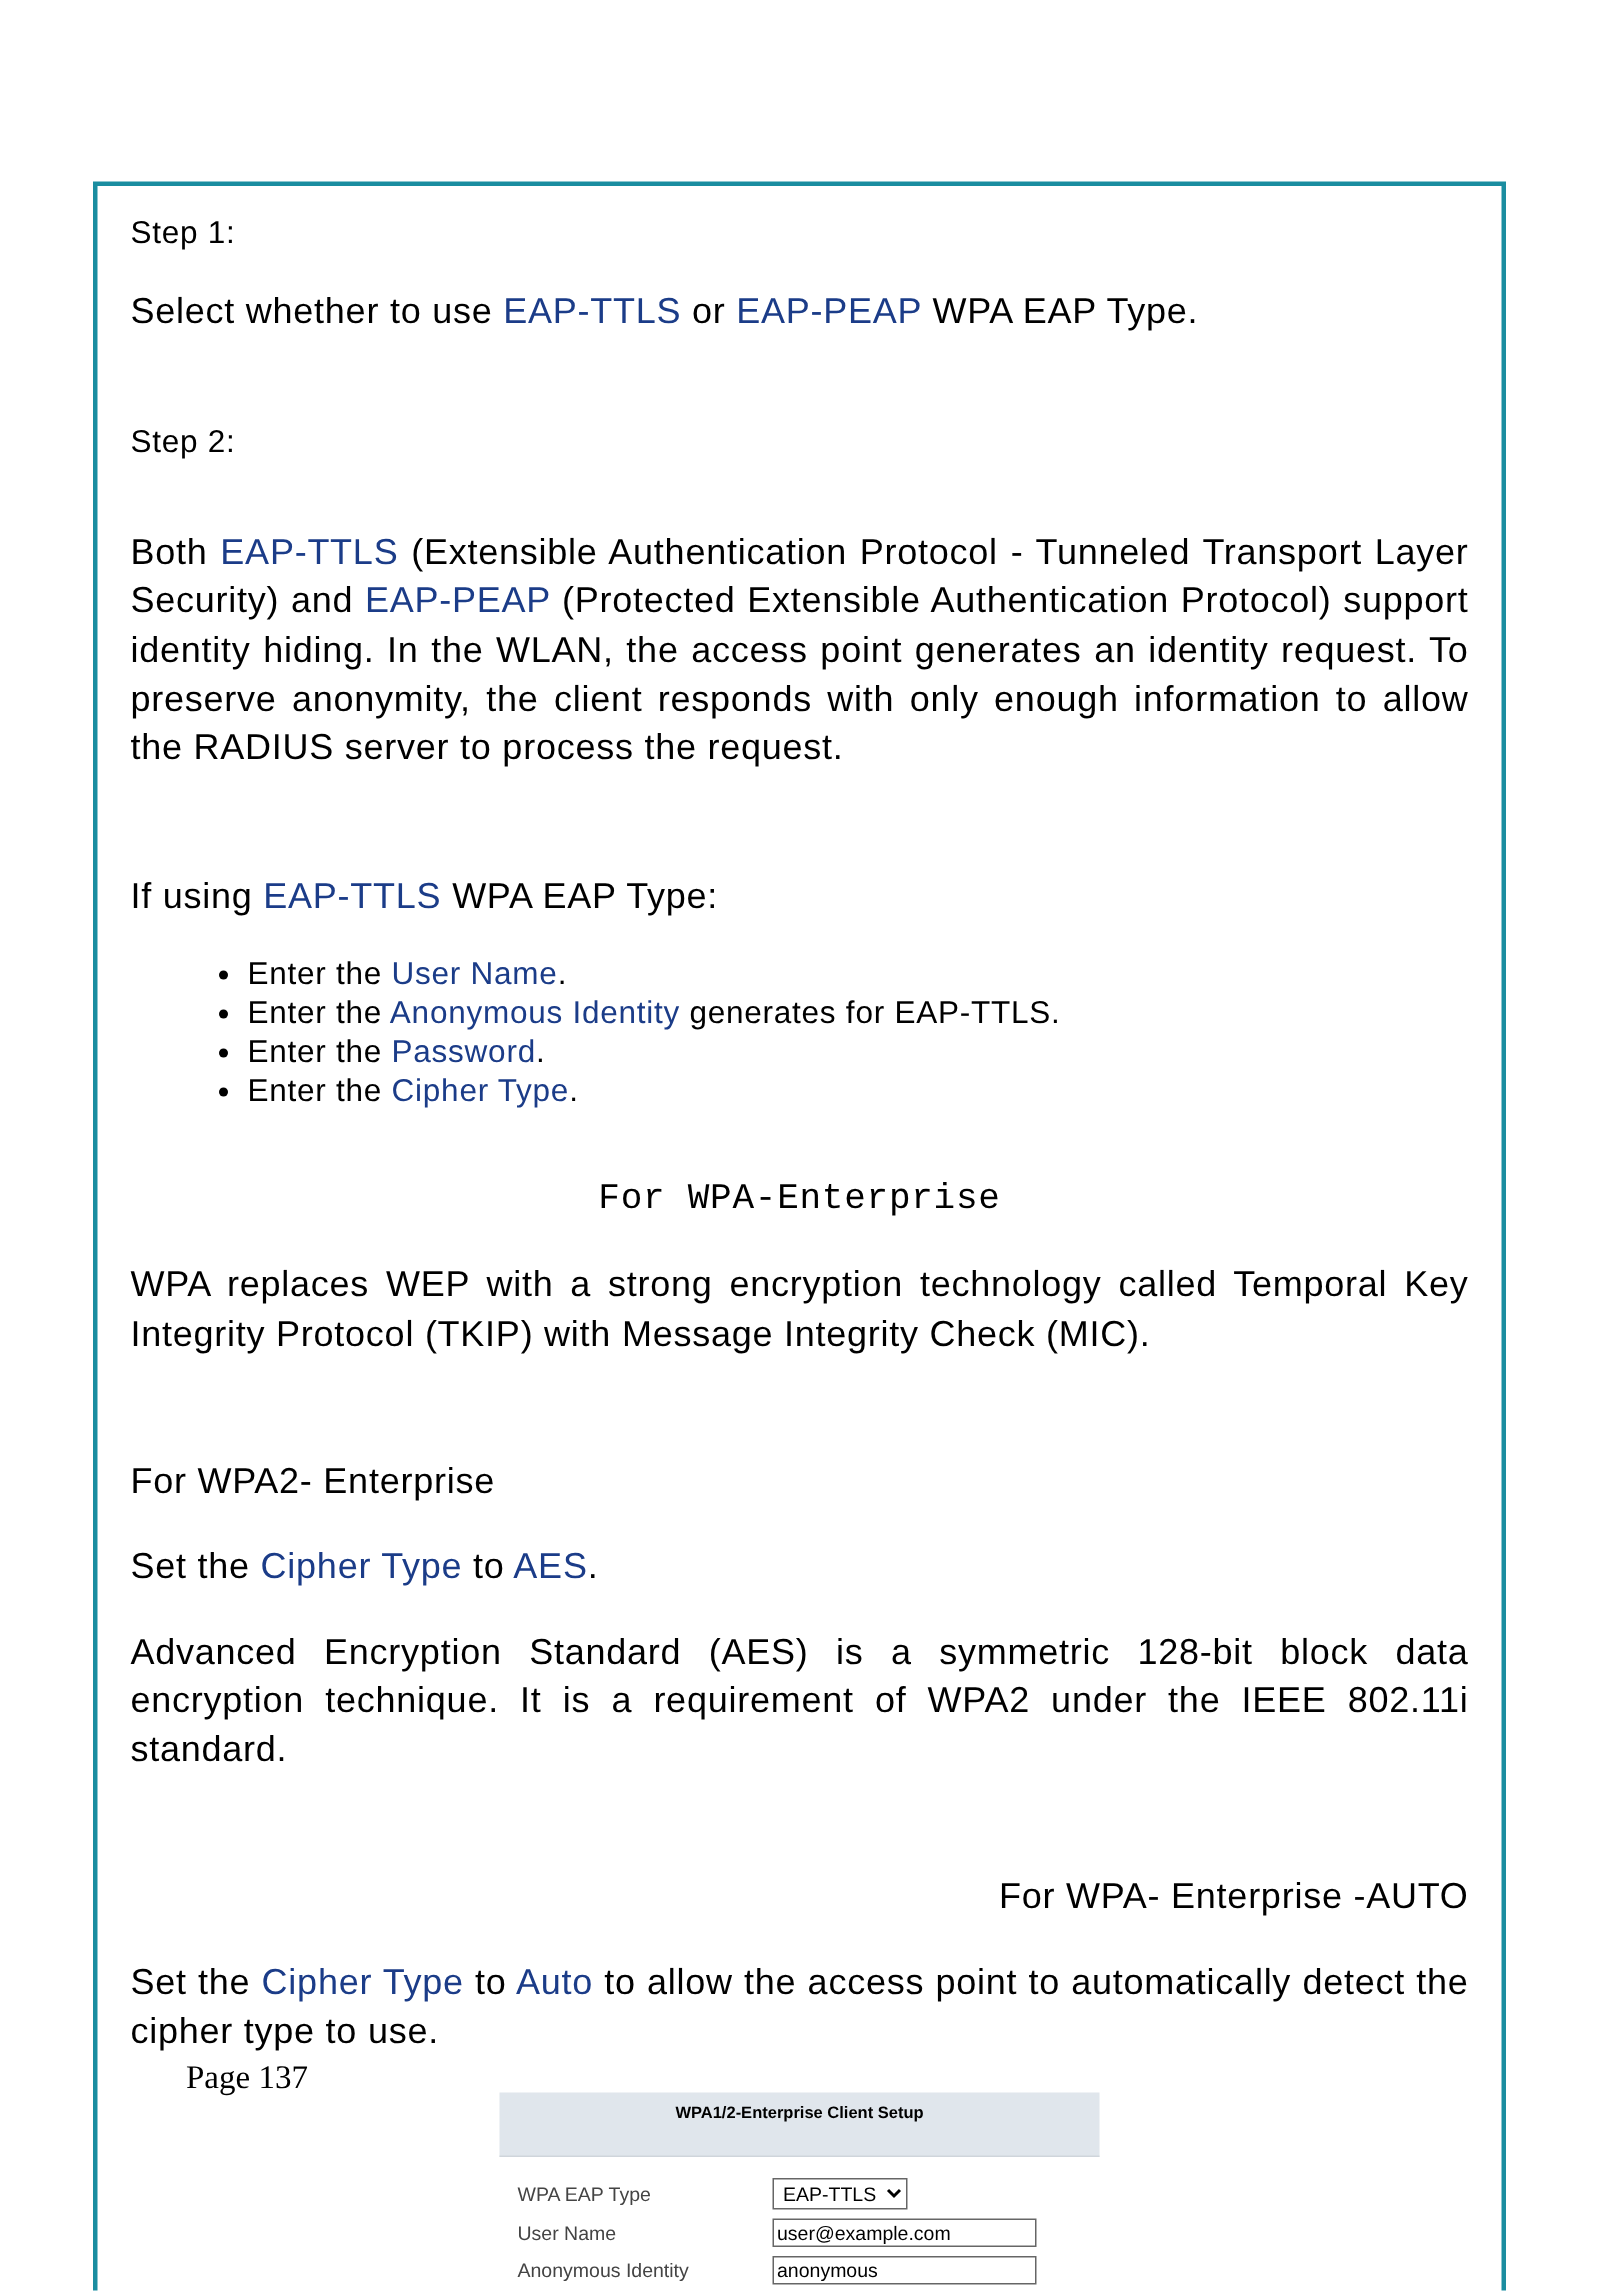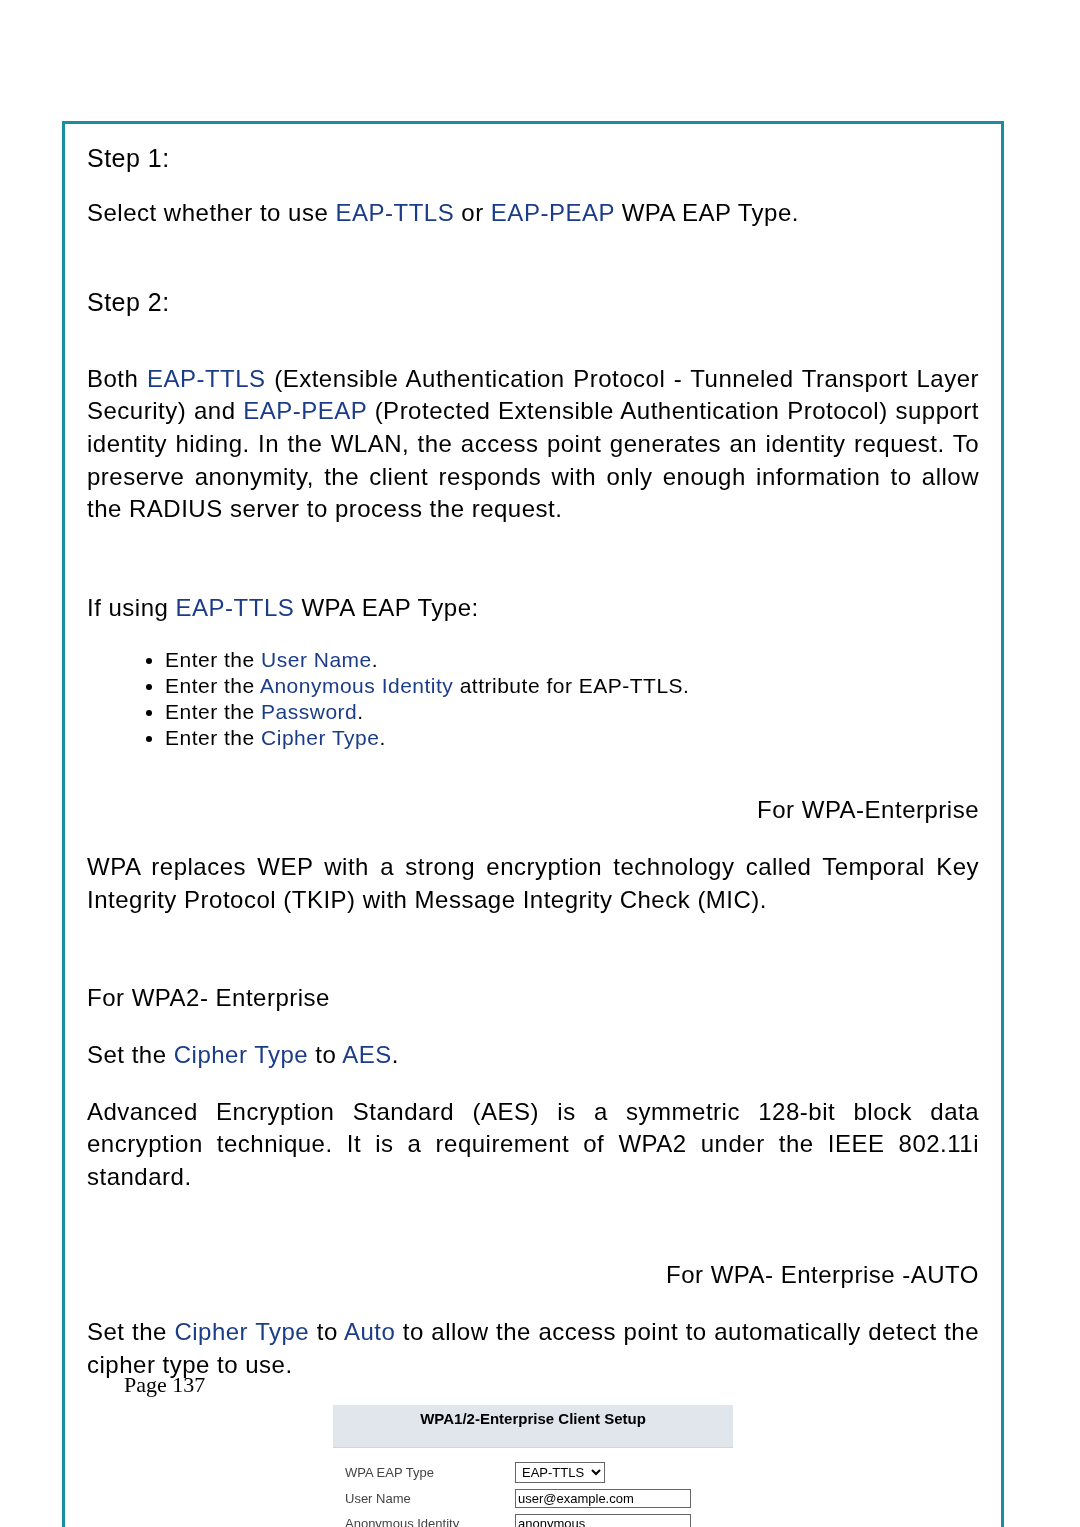--- a/index.html
+++ b/index.html
@@ -18,21 +18,21 @@
   .outer-border {
     position: absolute;
     left: 62px;
     top: 121px;
     width: 942px;
     border: 3px solid #1a8da0;
     box-sizing: border-box;
     padding: 20px 22px 24px 22px;
   }
   .step-title {
-    font-size: 25px;
+    font-size: 21px;
     margin: 0 0 4px 0;
   }
   .body-text {
     font-size: 24px;
     line-height: 1.36;
     text-align: justify;
   }
   .blue {
     color: #1b3c88;
   }
@@ -52,21 +52,21 @@
     width: 400px;
     margin: 10px auto 0 auto;
     font-family: Arial, sans-serif;
     letter-spacing: 0;
   }
   .form-header {
     background: #e0e6ec;
     height: 42px;
     text-align: center;
     font-weight: bold;
-    font-size: 15px;
+    font-size: 11px;
     color: #000;
     line-height: 28px;
     border-bottom: 1px solid #cfd5db;
   }
   .form-body {
     background: #ffffff;
     padding: 14px 8px 10px 12px;
   }
   .form-row {
     display: flex;
@@ -141,33 +141,33 @@
 
   <p class="body-text">
     <span>If using </span><span class="blue">EAP-TTLS</span><span> WPA EAP Type:</span>
   </p>
 
   <ul class="bullets">
     <li>
       <span>Enter the </span><span class="blue">User Name</span><span>.</span>
     </li>
     <li>
-      <span>Enter the </span><span class="blue">Anonymous Identity</span><span> attribute for EAP-TTLS.</span>
+      <span>Enter the </span><span class="blue">Anonymous Identity</span><span> generates for EAP-TTLS.</span>
     </li>
     <li>
       <span>Enter the </span><span class="blue">Password</span><span>.</span>
     </li>
     <li>
       <span>Enter the </span><span class="blue">Cipher Type</span><span>.</span>
     </li>
   </ul>
 
   <div class="spacer18"></div>
 
-  <p class="body-text" style="text-align:right;">For WPA-Enterprise</p>
+  <p class="body-text" style="text-align:center;font-family:Liberation Mono, monospace;">For WPA-Enterprise</p>
   <p class="body-text">WPA replaces WEP with a strong encryption technology called Temporal Key Integrity Protocol (TKIP) with Message Integrity Check (MIC).</p>
 
   <div class="spacer18"></div>
 
   <p class="body-text" style="text-align:left;">For WPA2- Enterprise</p>
   <p class="body-text" style="text-align:left;">
     <span>Set the </span><span class="blue">Cipher Type</span><span> to </span><span class="blue">AES</span><span>.</span>
   </p>
   <p class="body-text">Advanced Encryption Standard (AES) is a symmetric 128-bit block data encryption technique. It is a requirement of WPA2 under the IEEE 802.11i standard.</p>
 

